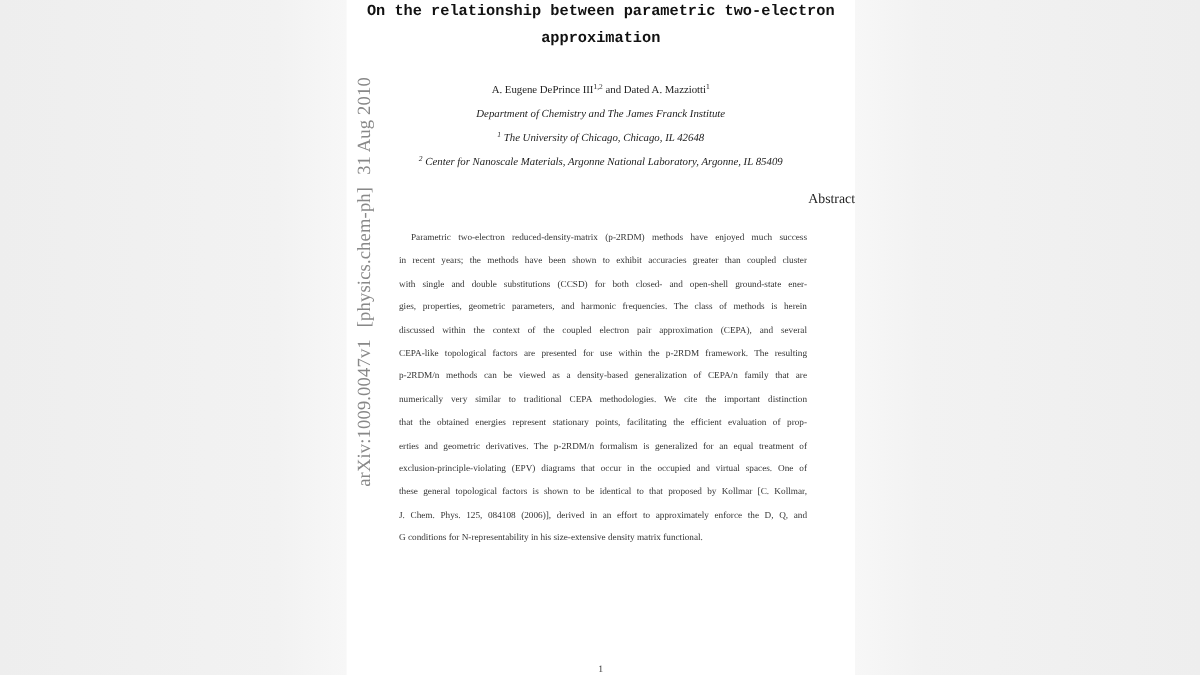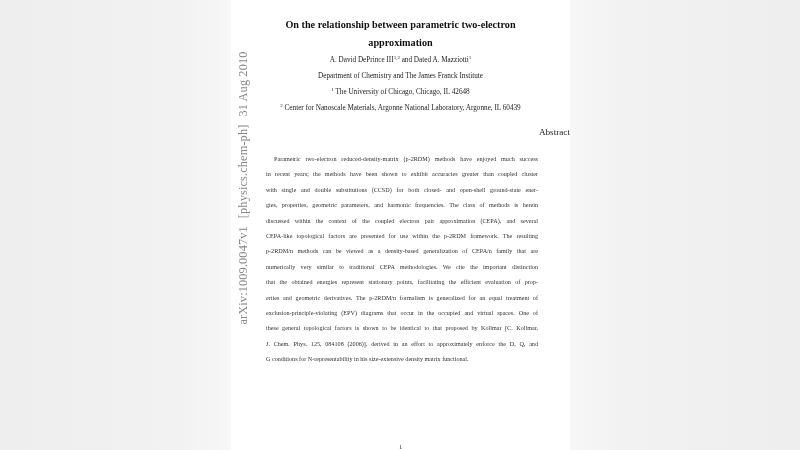--- a/index.html
+++ b/index.html
@@ -16,31 +16,32 @@
   }
   .bg-right {
     position: absolute; left: 570px; top: 0; width: 230px; height: 450px;
     background: linear-gradient(to left, #eeeeee 0%, #f2f2f2 80%, #f7f7f7 100%);
   }
   .page {
     position: absolute; left: 231px; top: 0; width: 339px; height: 450px;
     background: #ffffff;
   }
   .title {
-    position: absolute; left: 0; top: 16px; width: 339px;
+    position: absolute; left: 0; top: 0; width: 339px;
     text-align: center; font-weight: bold; font-size: 10.2px; line-height: 18px;
     color: #111;
+    font-family: Liberation Mono, monospace;
   }
   .title div { white-space: nowrap; }
   .authors {
     position: absolute; left: 0; top: 52px; width: 339px; text-align: center;
     font-size: 7.2px; line-height: 16px; color: #222;
   }
   .authors div { white-space: nowrap; }
-  .italic { }
+  .italic { font-style: italic; }
   sup { font-size: 5px; vertical-align: 3px; line-height: 0; }
   .abstract-heading {
     position: absolute; left: 0; top: 127px; width: 339px; text-align: right;
     font-size: 9.2px; color: #222;
   }
   .abstract {
     position: absolute; left: 35px; top: 152px; width: 272px;
     font-size: 6.15px; line-height: 15.4px; color: #333;
   }
   .abstract .line { white-space: nowrap; text-align: justify; text-align-last: justify; height: 15.4px; }
@@ -65,25 +66,25 @@
 <div class="bg-right"></div>
 
 <div class="page">
   <div class="title">
     <div>On the relationship between parametric two-electron</div>
     <div>approximation</div>
   </div>
 
   <div class="authors">
     <div>
-      <span>A. David DePrince III</span><sup>1,2</sup><span> and </span><span>Dated A. Mazziotti</span><sup>1</sup>
+      <span>A. Eugene DePrince III</span><sup>1,2</sup><span> and </span><span>Dated A. Mazziotti</span><sup>1</sup>
     </div>
     <div class="italic">Department of Chemistry and The James Franck Institute</div>
     <div class="italic"><sup>1</sup> <span>The University of Chicago, Chicago, IL 42648</span></div>
-    <div class="italic"><sup>2</sup> <span>Center for Nanoscale Materials, Argonne National Laboratory, Argonne, IL 60439</span></div>
+    <div class="italic"><sup>2</sup> <span>Center for Nanoscale Materials, Argonne National Laboratory, Argonne, IL 85409</span></div>
   </div>
 
   <div class="abstract-heading">Abstract</div>
 
   <div class="abstract">
     <div class="line first">Parametric two-electron reduced-density-matrix (p-2RDM) methods have enjoyed much success</div>
     <div class="line">in recent years; the methods have been shown to exhibit accuracies greater than coupled cluster</div>
     <div class="line">with single and double substitutions (CCSD) for both closed- and open-shell ground-state ener-</div>
     <div class="line">gies, properties, geometric parameters, and harmonic frequencies. The class of methods is herein</div>
     <div class="line">discussed within the context of the coupled electron pair approximation (CEPA), and several</div>

